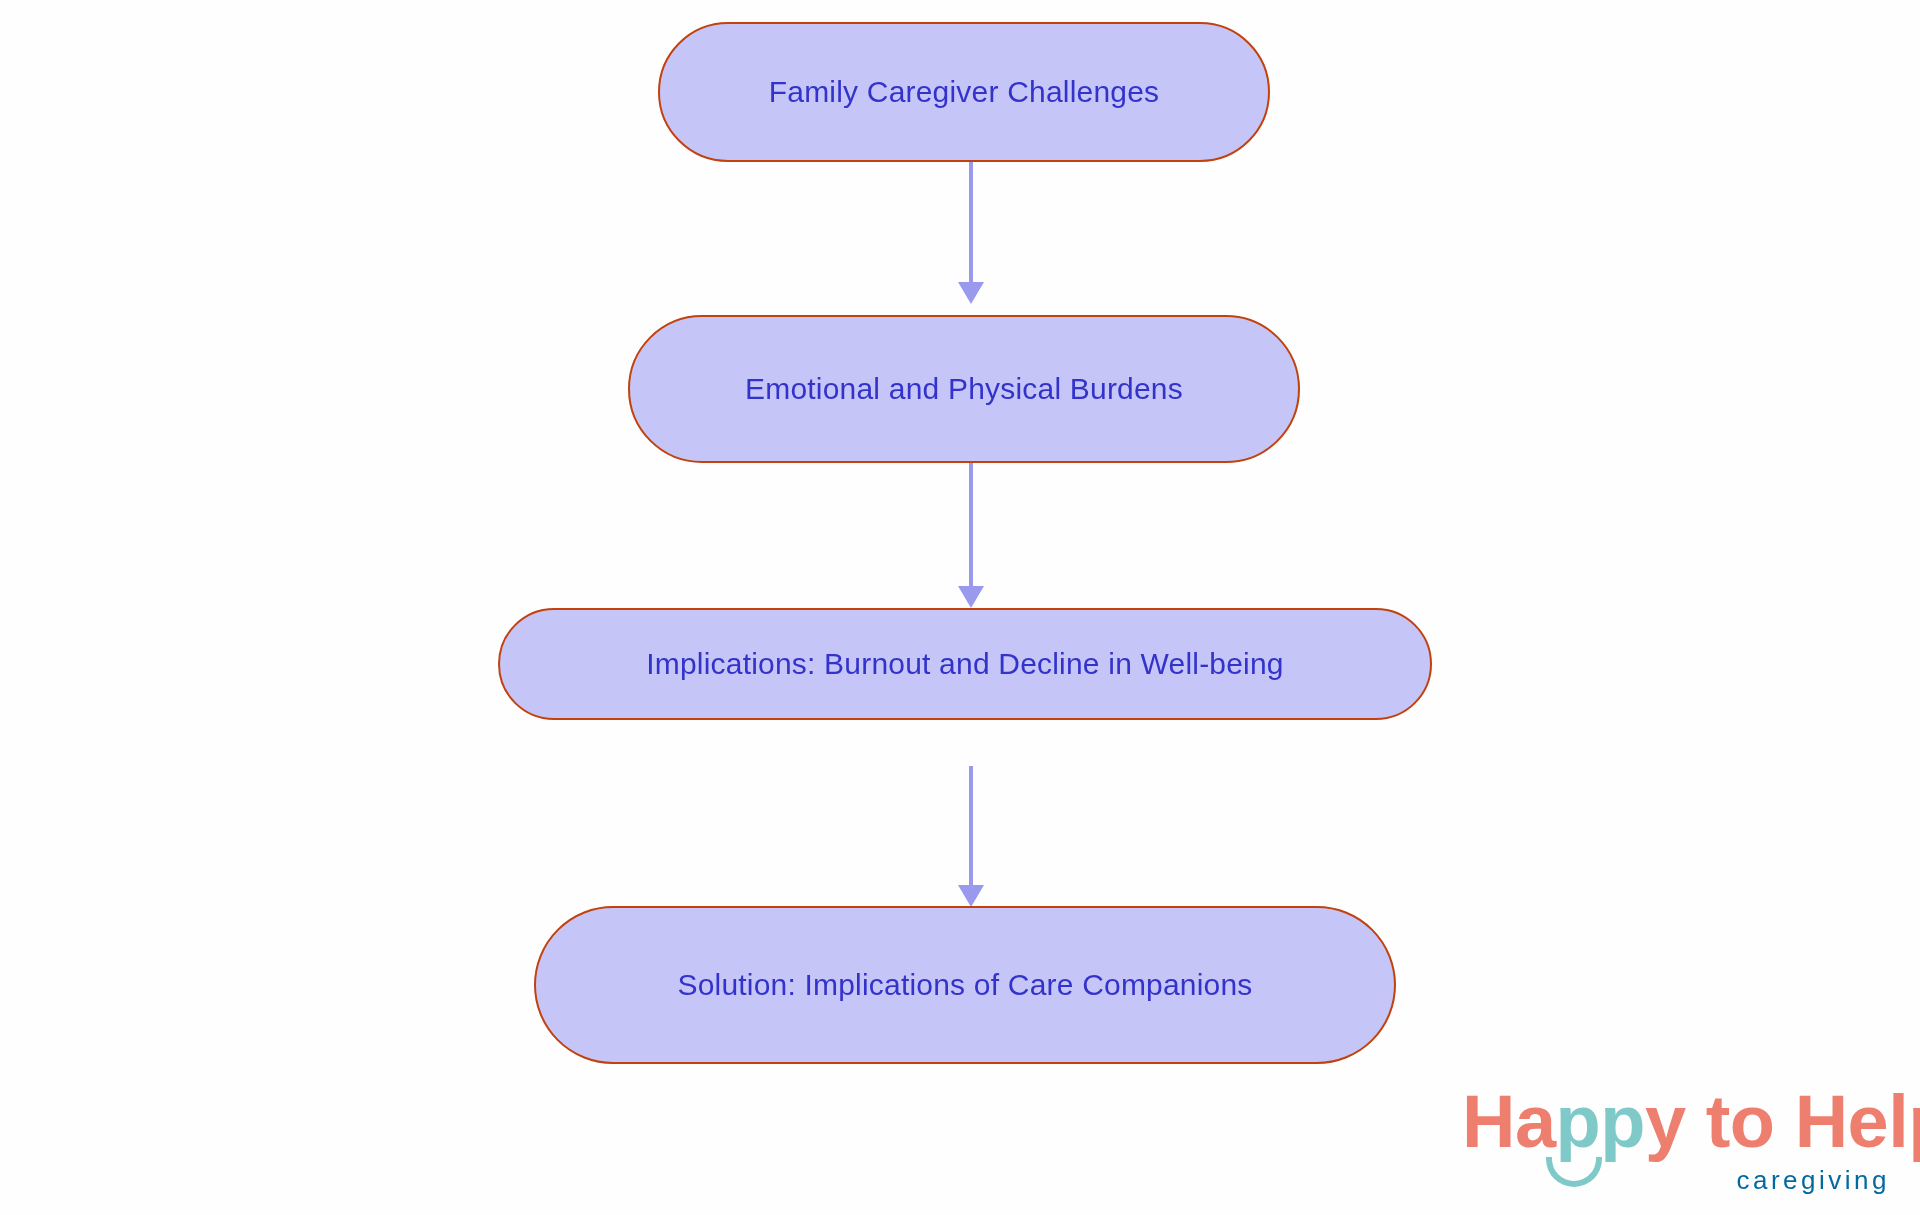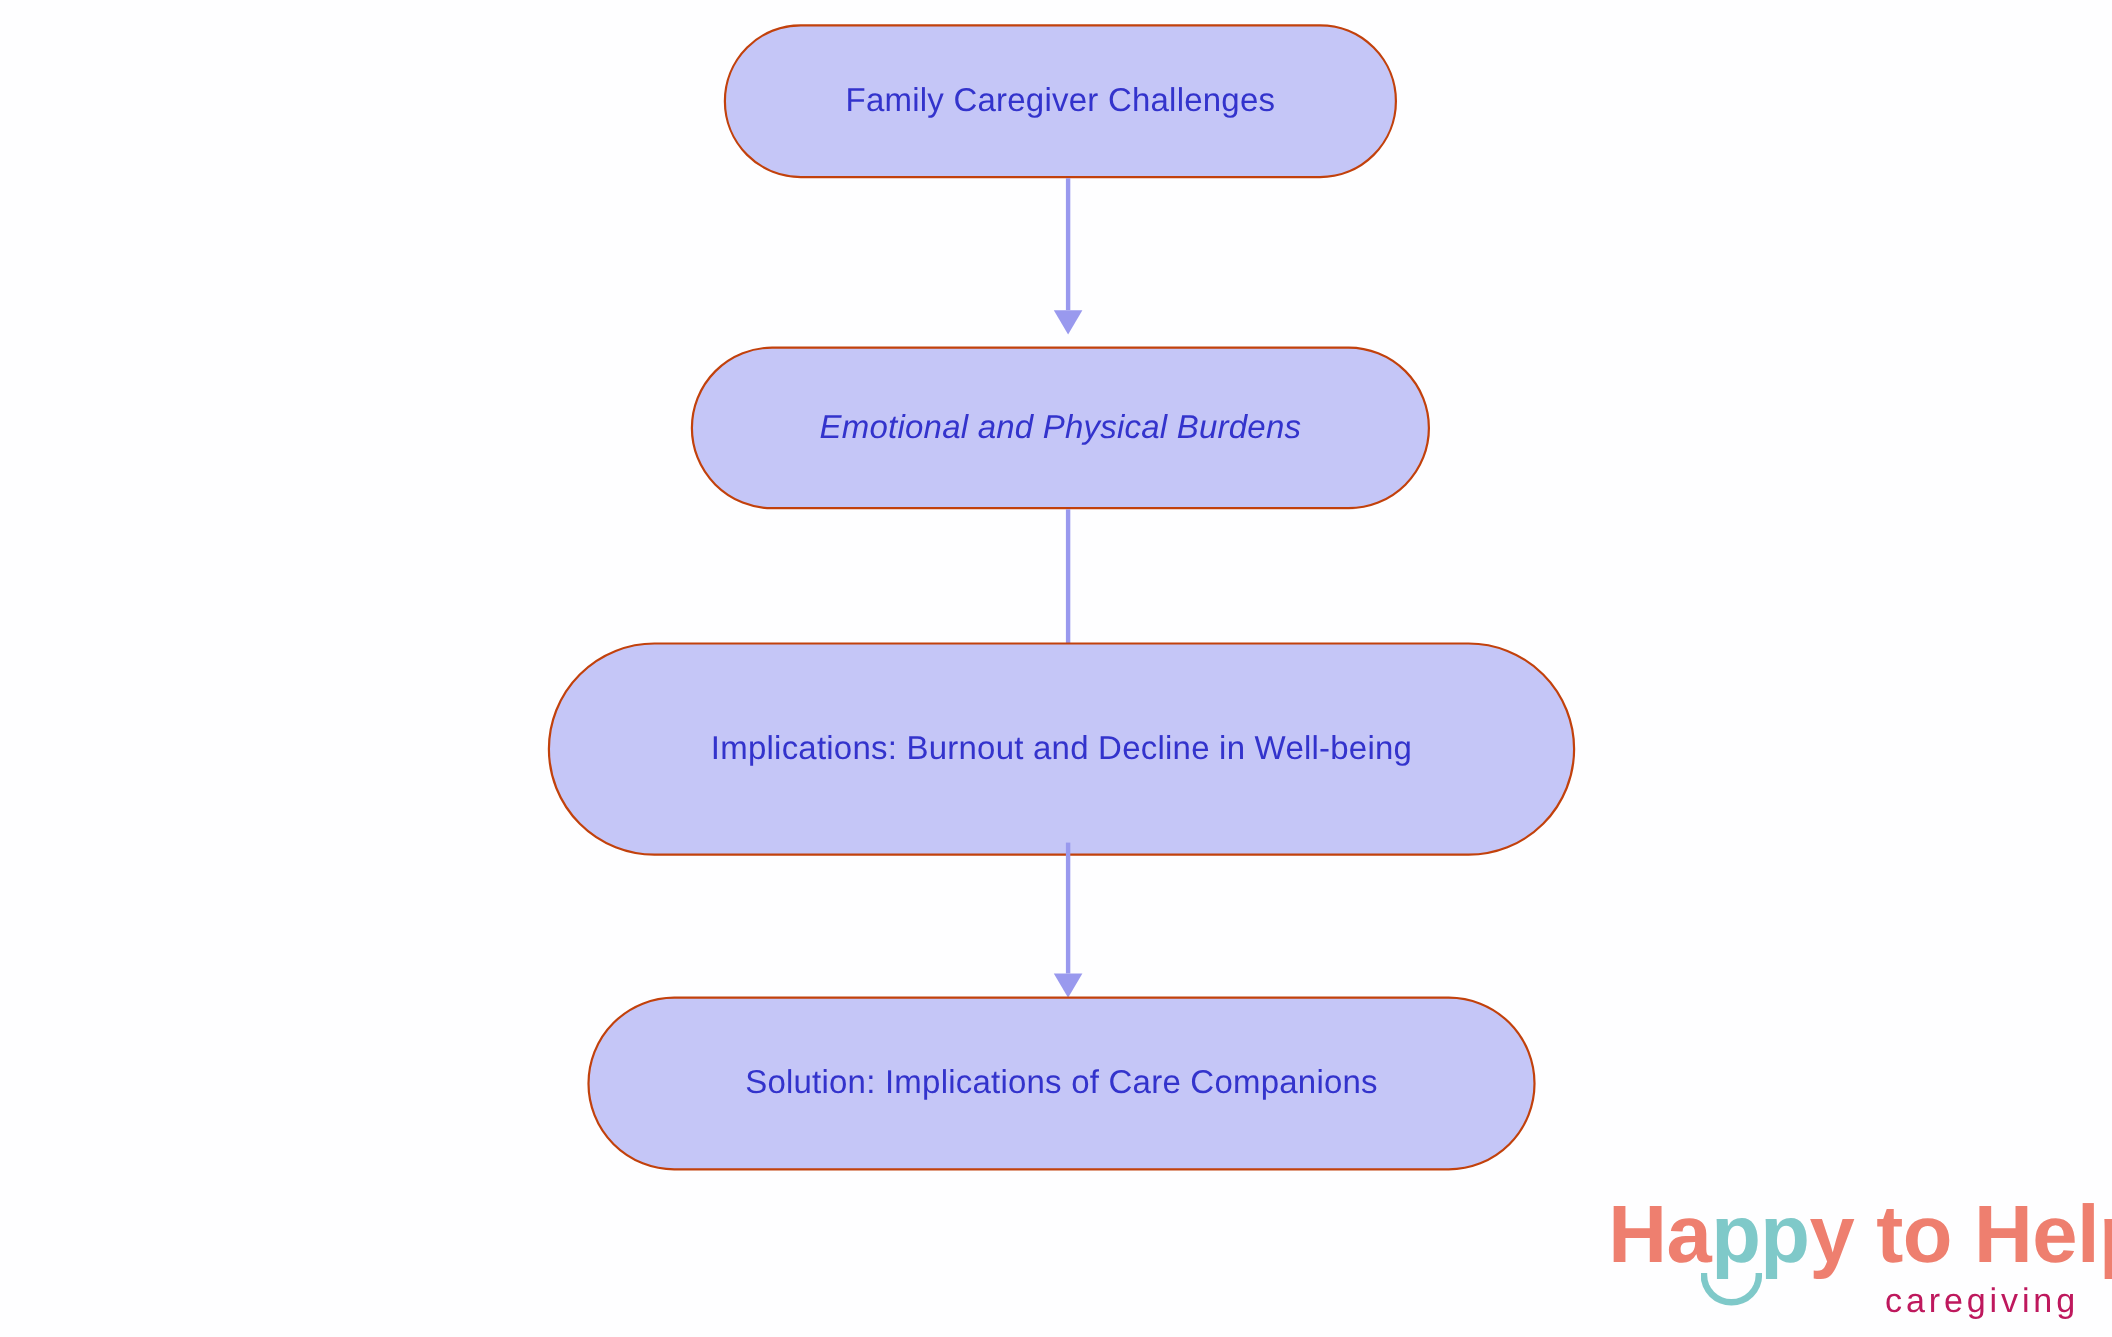--- a/index.html
+++ b/index.html
@@ -92,53 +92,53 @@
     height: 30px;
     border: 6px solid #7fc9c9;
     border-top: none;
     border-radius: 0 0 60px 60px;
     box-sizing: border-box;
   }
   .logo-sub {
     position: absolute;
     right: 2px;
     top: 82px;
-    font-size: 31px;
+    font-size: 26px;
     font-weight: 400;
     letter-spacing: 3.5px;
-    color: #be185d;
+    color: #0369a1;
     line-height: 1;
     white-space: nowrap;
     font-family: "Liberation Sans", sans-serif;
   }
 </style>
 </head>
 <body>
 
 <div id="canvas">
 
   <div class="node" id="node-1" style="left:658px; top:22px; width:612px; height:140px;">
     <span>Family Caregiver Challenges</span>
   </div>
 
   <div class="edge" id="edge-1" style="left:958px; top:162px; width:26px; height:142px;">
     <div class="stem" style="height:120px;"></div>
     <div class="head"></div>
   </div>
 
-  <div class="node" id="node-2" style="left:628px; top:315px; width:672px; height:148px;font-style:italic;">
+  <div class="node" id="node-2" style="left:628px; top:315px; width:672px; height:148px;">
     <span>Emotional and Physical Burdens</span>
   </div>
 
   <div class="edge" id="edge-2" style="left:958px; top:463px; width:26px; height:145px;">
     <div class="stem" style="height:123px;"></div>
     <div class="head"></div>
   </div>
 
-  <div class="node" id="node-3" style="left:498px; top:584px; width:934px; height:194px;">
+  <div class="node" id="node-3" style="left:498px; top:608px; width:934px; height:112px;">
     <span>Implications: Burnout and Decline in Well-being</span>
   </div>
 
   <div class="edge" id="edge-3" style="left:958px; top:766px; width:26px; height:141px;">
     <div class="stem" style="height:119px;"></div>
     <div class="head"></div>
   </div>
 
   <div class="node" id="node-4" style="left:534px; top:906px; width:862px; height:158px;">
     <span>Solution: Implications of Care Companions</span>

